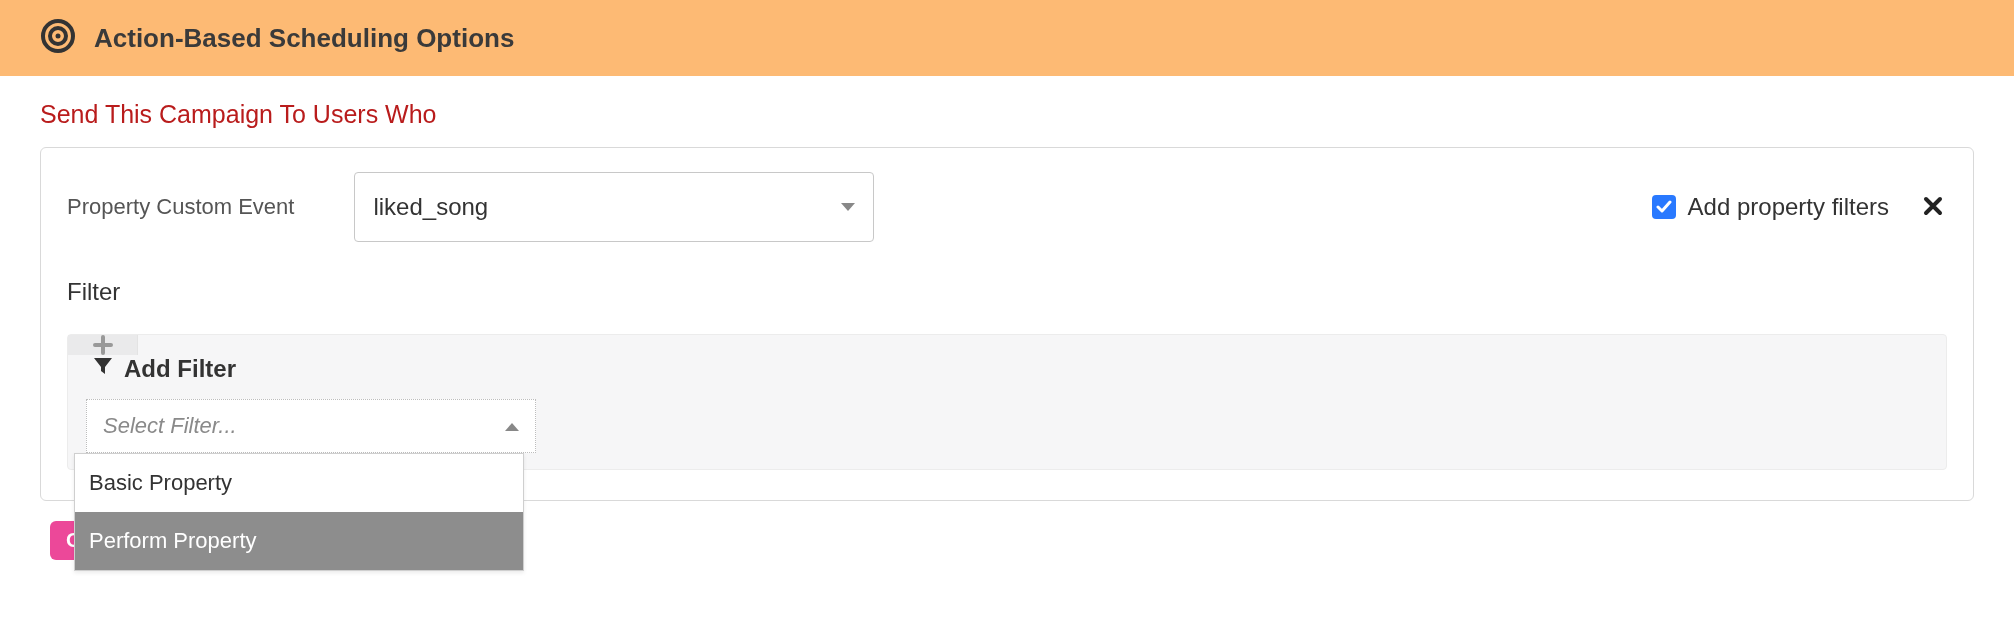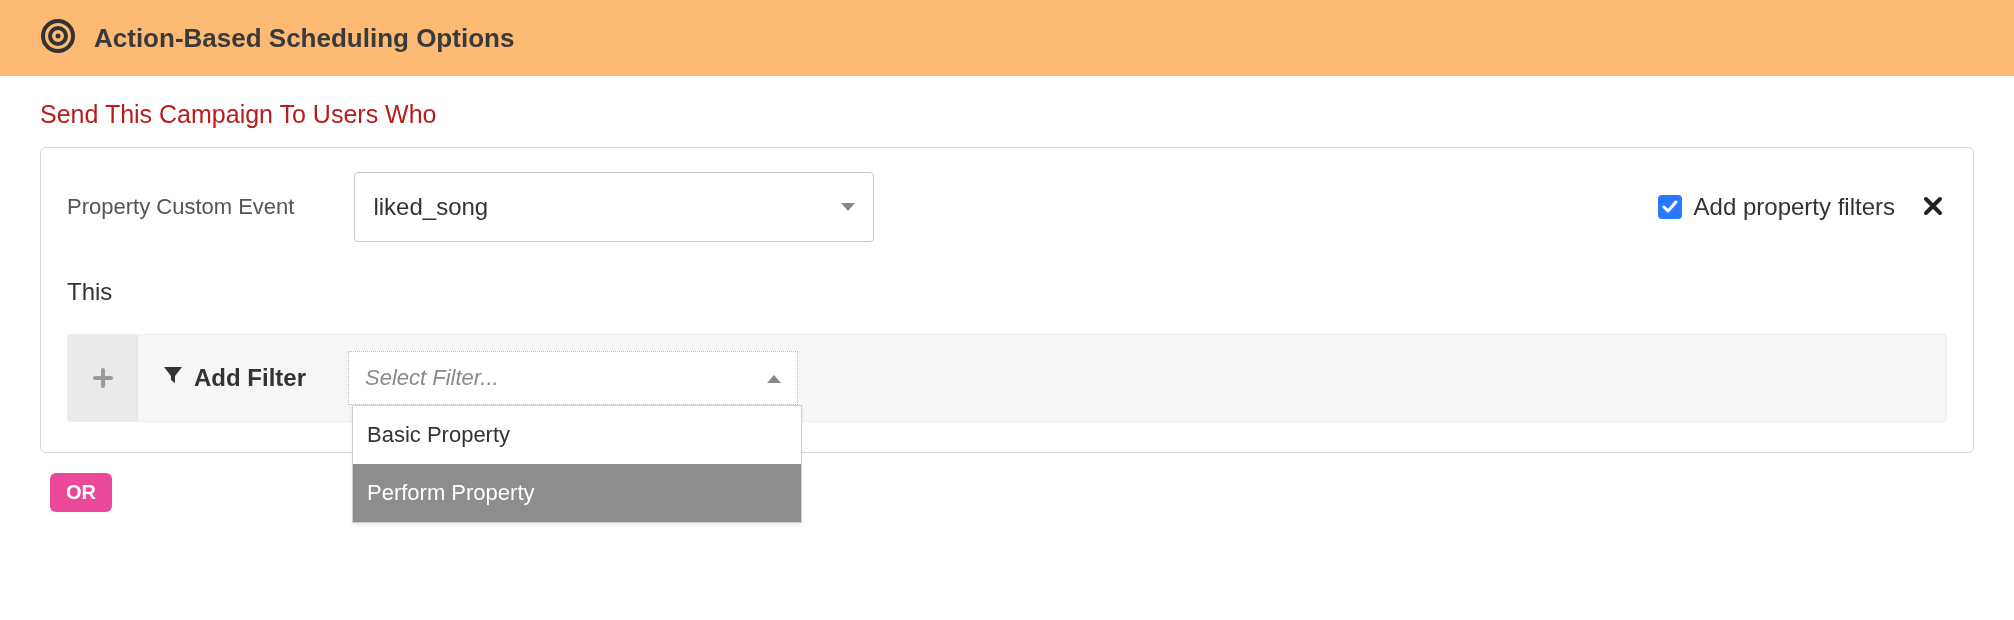--- a/index.html
+++ b/index.html
@@ -76,21 +76,21 @@
       width: 0; height: 0;
       border-left: 7px solid transparent;
       border-right: 7px solid transparent;
       border-bottom: 8px solid #888;
       display: inline-block;
     }
     .right-controls {
       margin-left: auto;
       display: flex;
       align-items: center;
-      gap: 24px;
+      gap: 30px;
     }
     .checkbox-wrap {
       display: inline-flex;
       align-items: center;
       gap: 12px;
       cursor: pointer;
     }
     .checkbox-box {
       width: 24px;
       height: 24px;
@@ -118,20 +118,21 @@
       font-size: 24px;
       color: #333;
       margin-bottom: 28px;
     }
     .filter-row {
       display: flex;
       align-items: stretch;
       background: #f6f6f7;
       border: 1px solid #ececec;
       border-radius: 4px;
+      flex-direction: column;
     }
     .plus-cell {
       width: 70px;
       background: #eaeaeb;
       display: flex;
       align-items: center;
       justify-content: center;
       font-size: 26px;
       color: #999;
       cursor: pointer;
@@ -163,21 +164,21 @@
       cursor: pointer;
     }
     .select-filter .placeholder {
       font-style: italic;
       color: #8a8a8a;
       font-size: 22px;
     }
     .dropdown {
       position: absolute;
       top: 70px;
-      left: 22px;
+      left: 6px;
       width: 450px;
       background: #fff;
       border: 1px solid #cfcfcf;
       box-shadow: 0 2px 4px rgba(0,0,0,.08);
       z-index: 10;
     }
     .dropdown-option {
       padding: 16px 14px;
       font-size: 22px;
       color: #333;
@@ -238,21 +239,21 @@
         </label>
         <span class="close-x">
           <svg width="20" height="20" viewBox="0 0 20 20">
               <path d="M3 3 L17 17 M17 3 L3 17" stroke="#222" stroke-width="4" stroke-linecap="round"></path>
             </svg>
         </span>
       </div>
     </div>
 
     <div class="where-block">
-      <div class="where-title">This</div>
+      <div class="where-title">Filter</div>
 
       <div class="filter-row">
         <div class="plus-cell">
           <svg width="20" height="20" viewBox="0 0 20 20">
               <path d="M10 2 V18 M2 10 H18" stroke="#999" stroke-width="4" stroke-linecap="round"></path>
             </svg>
         </div>
         <div class="addfilter-cell">
           <span class="filter-funnel-icon">
             <svg width="22" height="22" viewBox="0 0 22 22">

